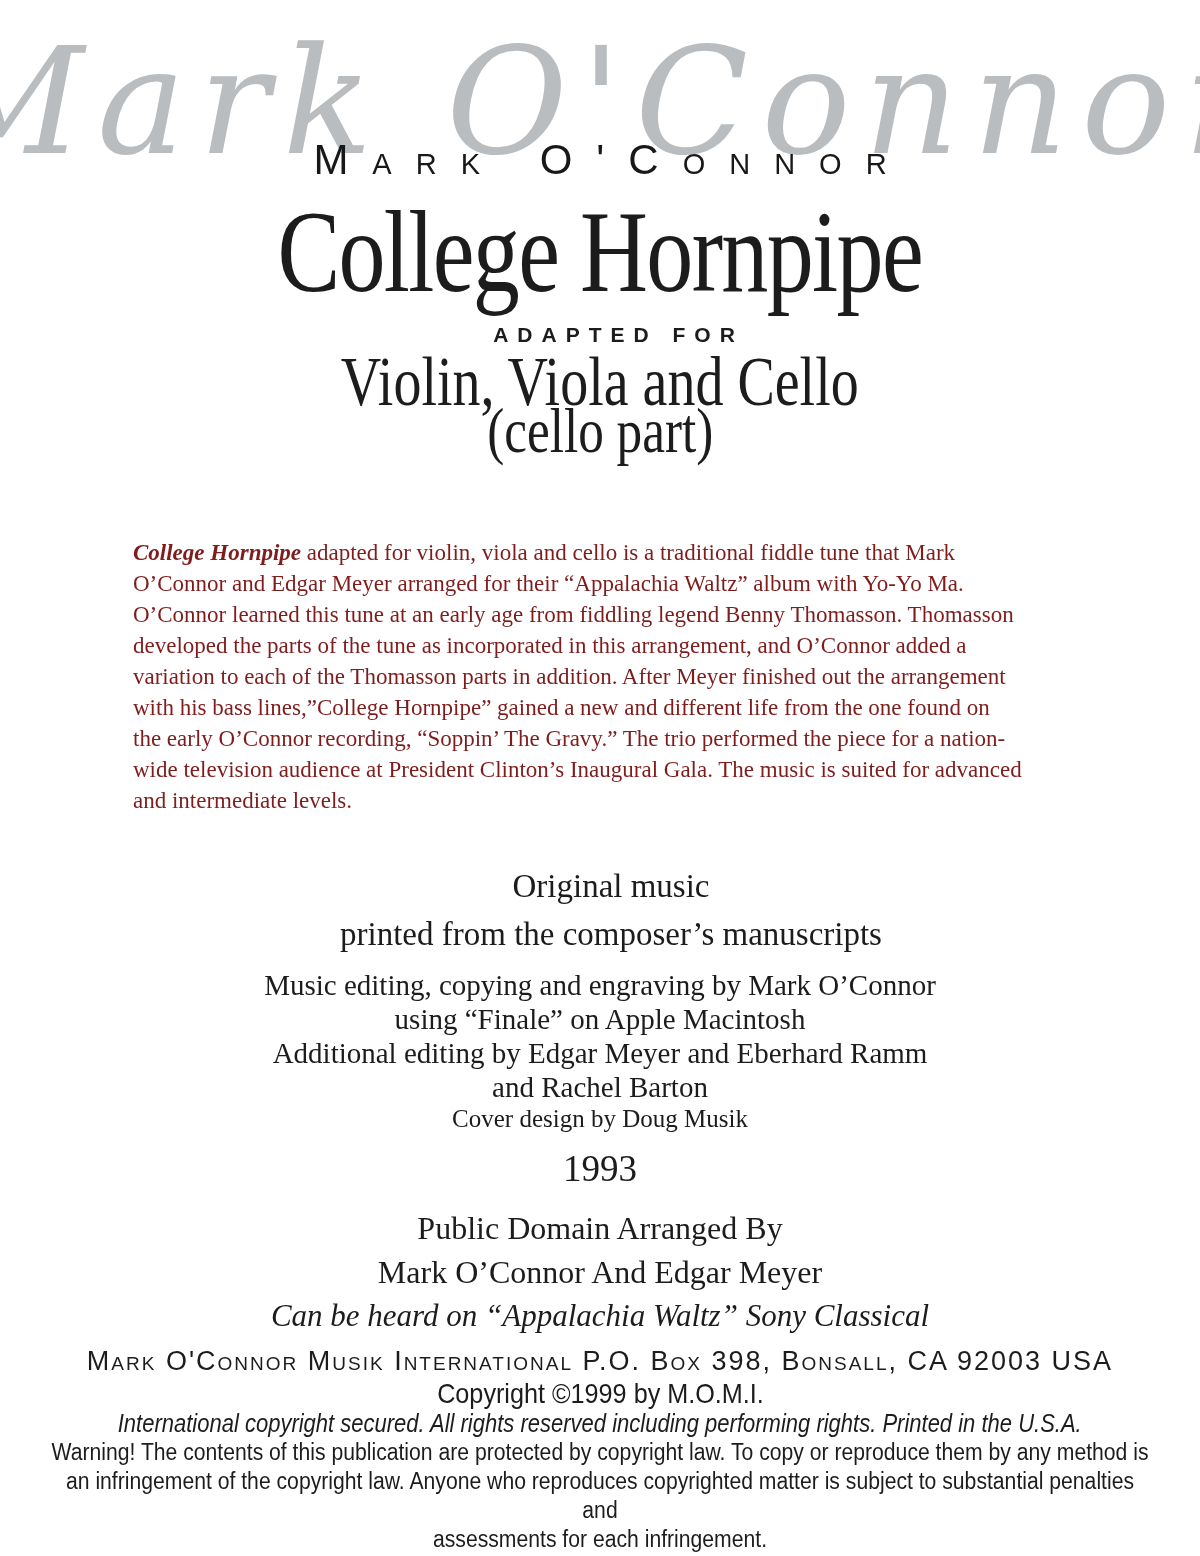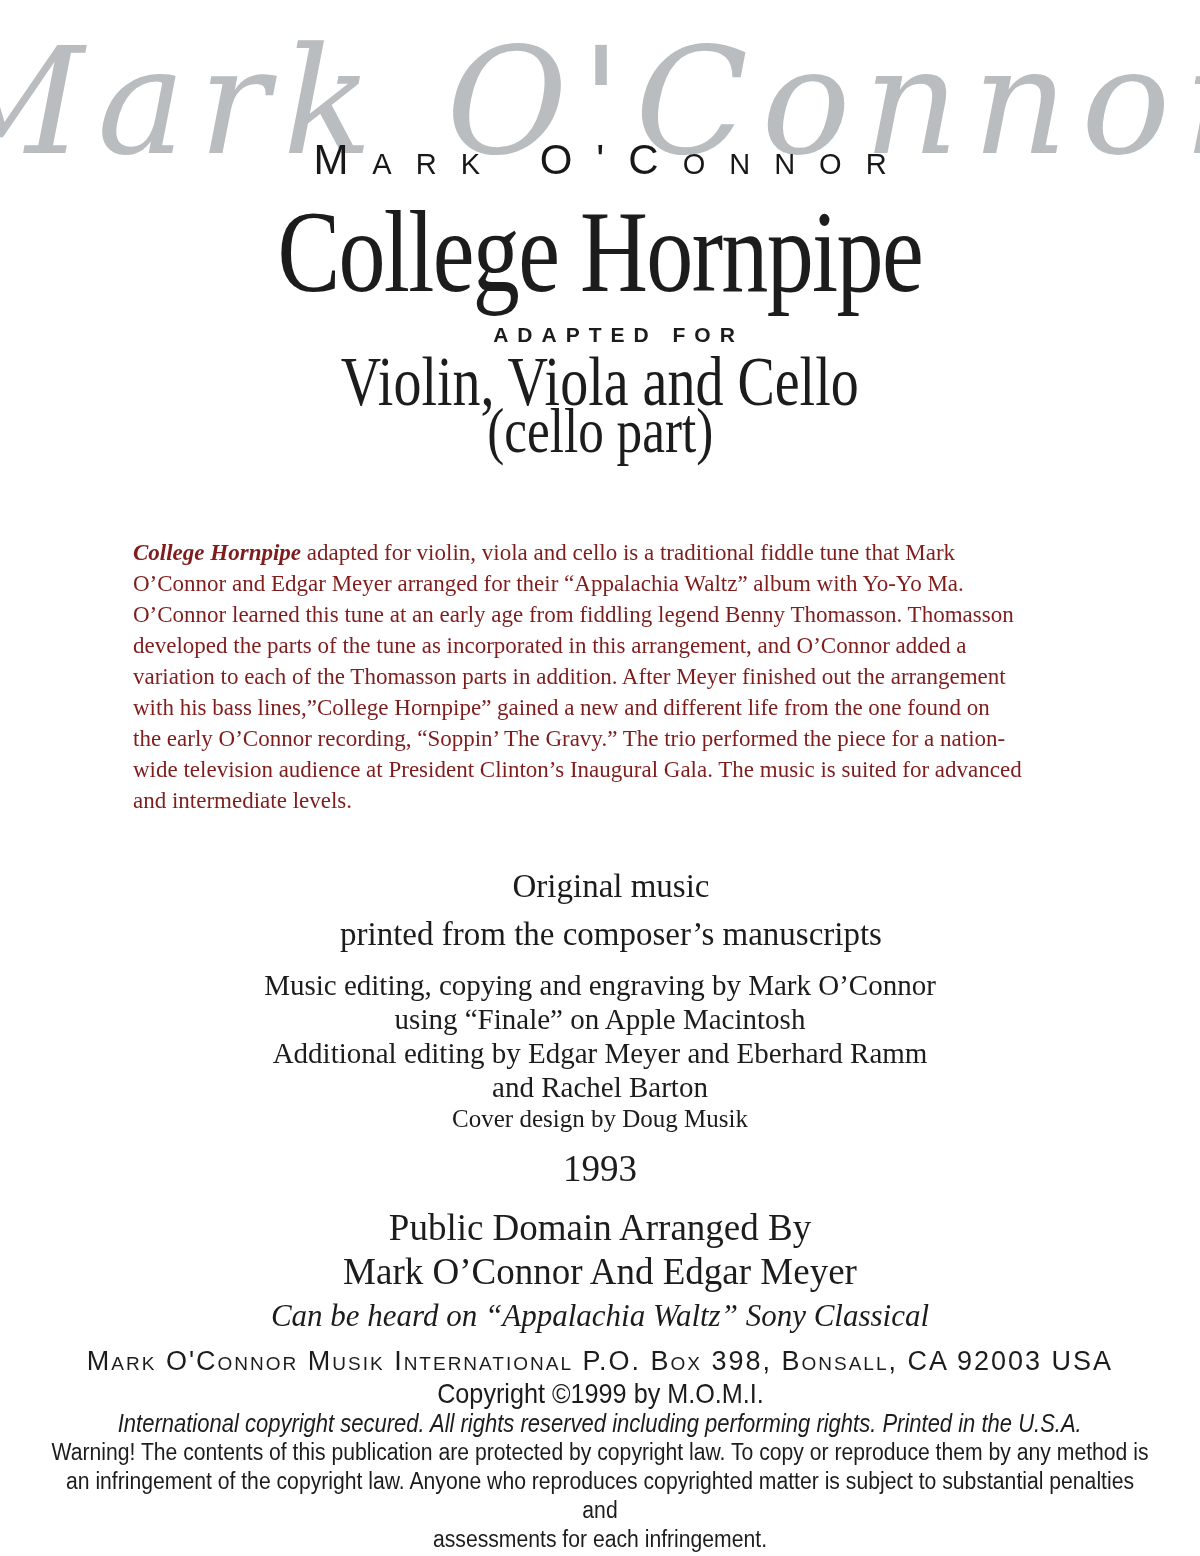--- a/index.html
+++ b/index.html
@@ -94,21 +94,21 @@
     font-size:25px; line-height:1.2;
   }
 
   
   .year {
     position:absolute; top:1150px; left:0; width:100%; text-align:center;
     font-size:37px; line-height:1;
   }
   .arranged {
     position:absolute; top:1206px; left:0; width:100%; text-align:center;
-    font-size:37px; line-height:44px;
+    font-size:32px; line-height:44px;
     white-space:pre-line;
   }
   .listen {
     position:absolute; top:1297px; left:0; width:100%; text-align:center;
     font-style:italic; font-size:31px; line-height:1.2;
   }
 
   
   .publisher {
     position:absolute; top:1347px; left:0; width:100%; text-align:center;

